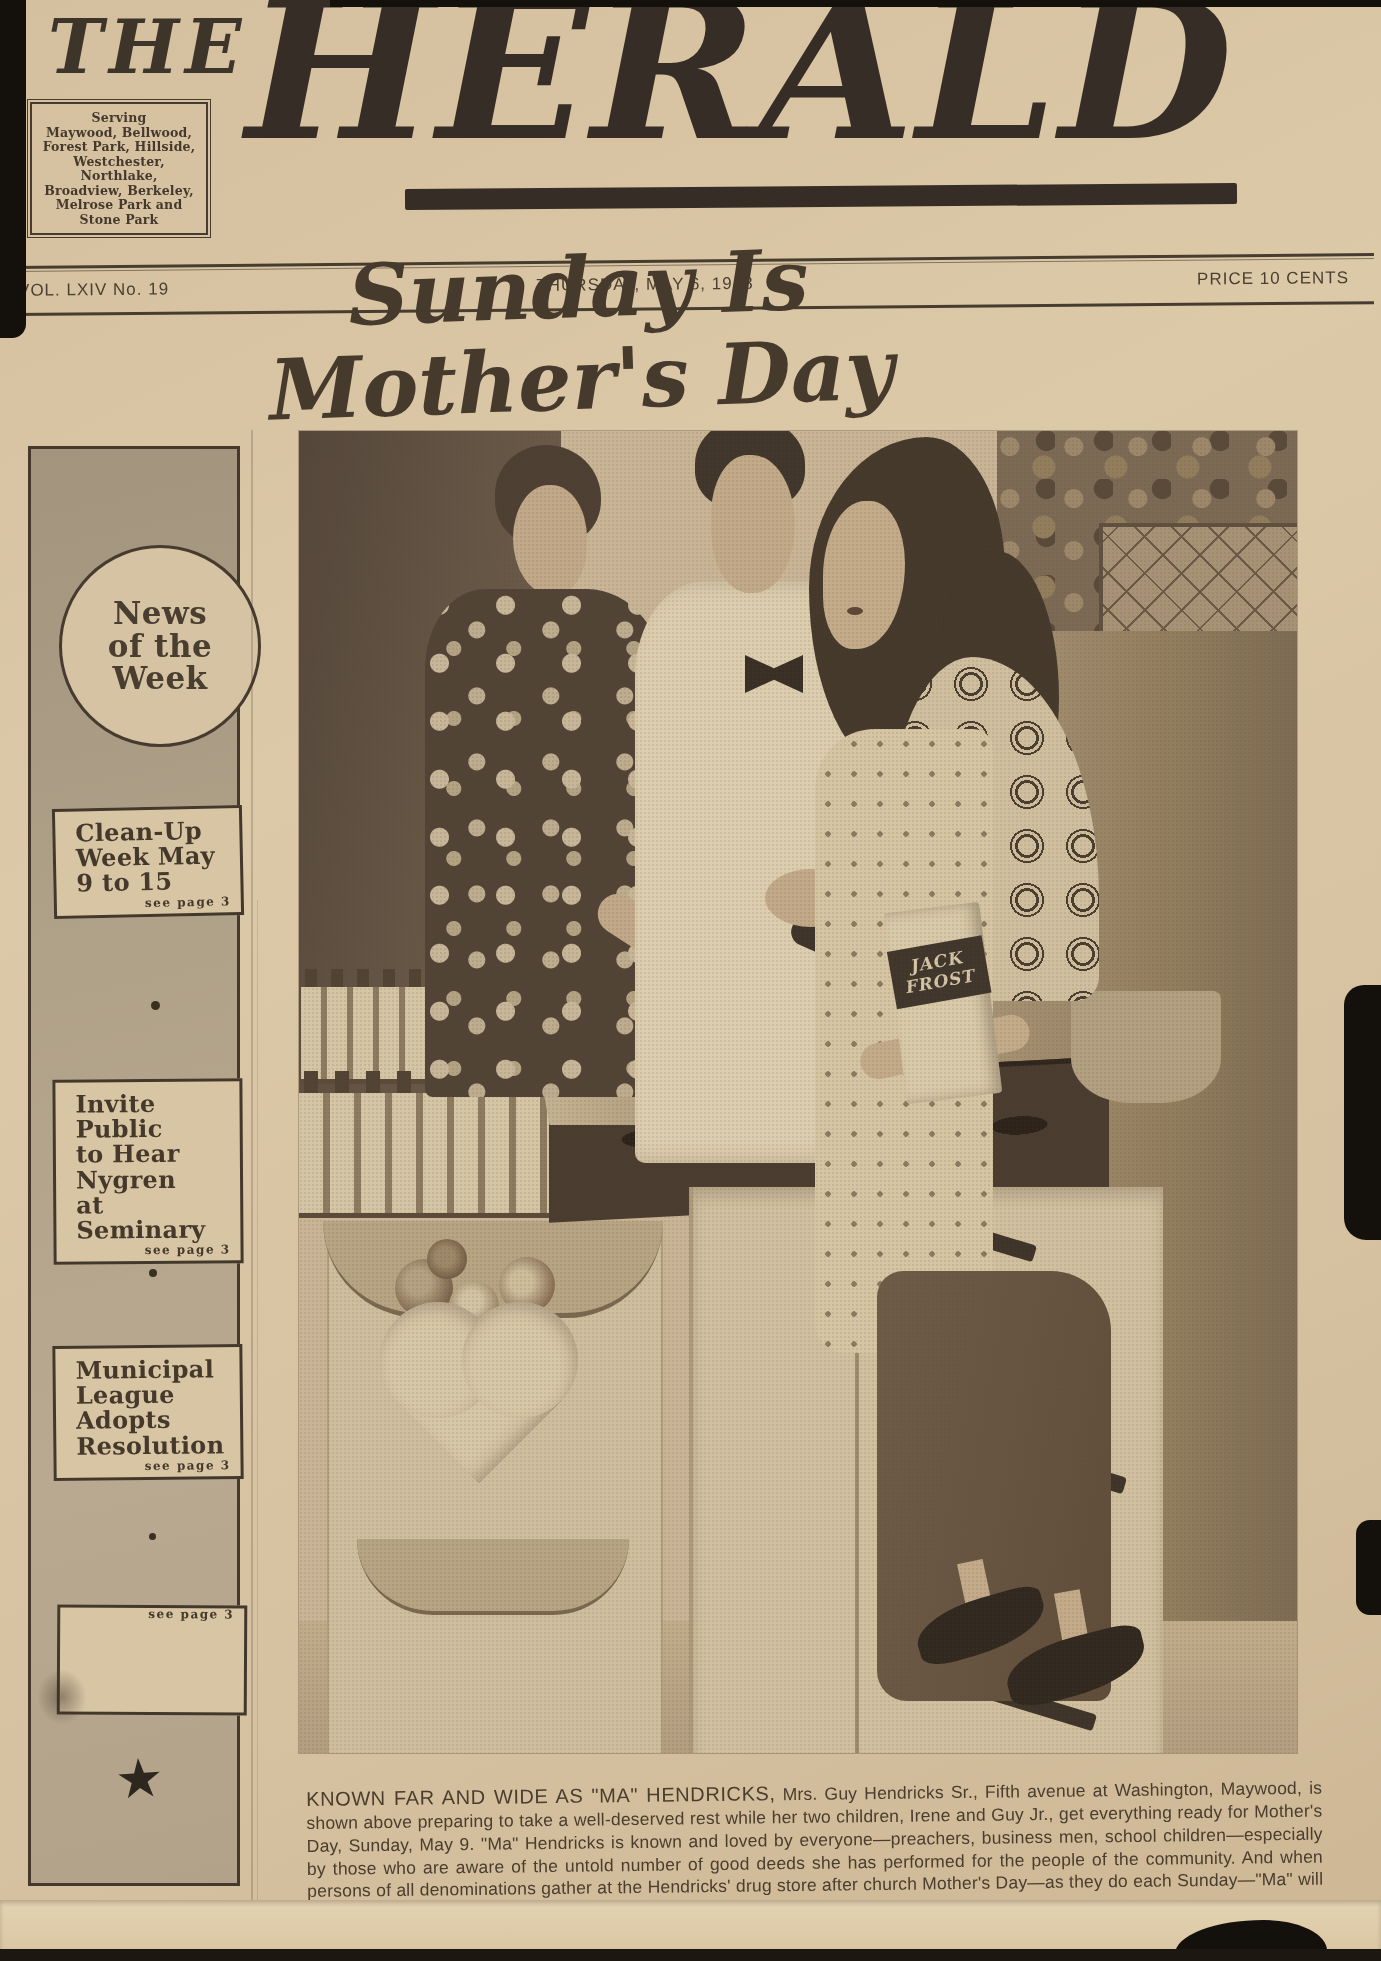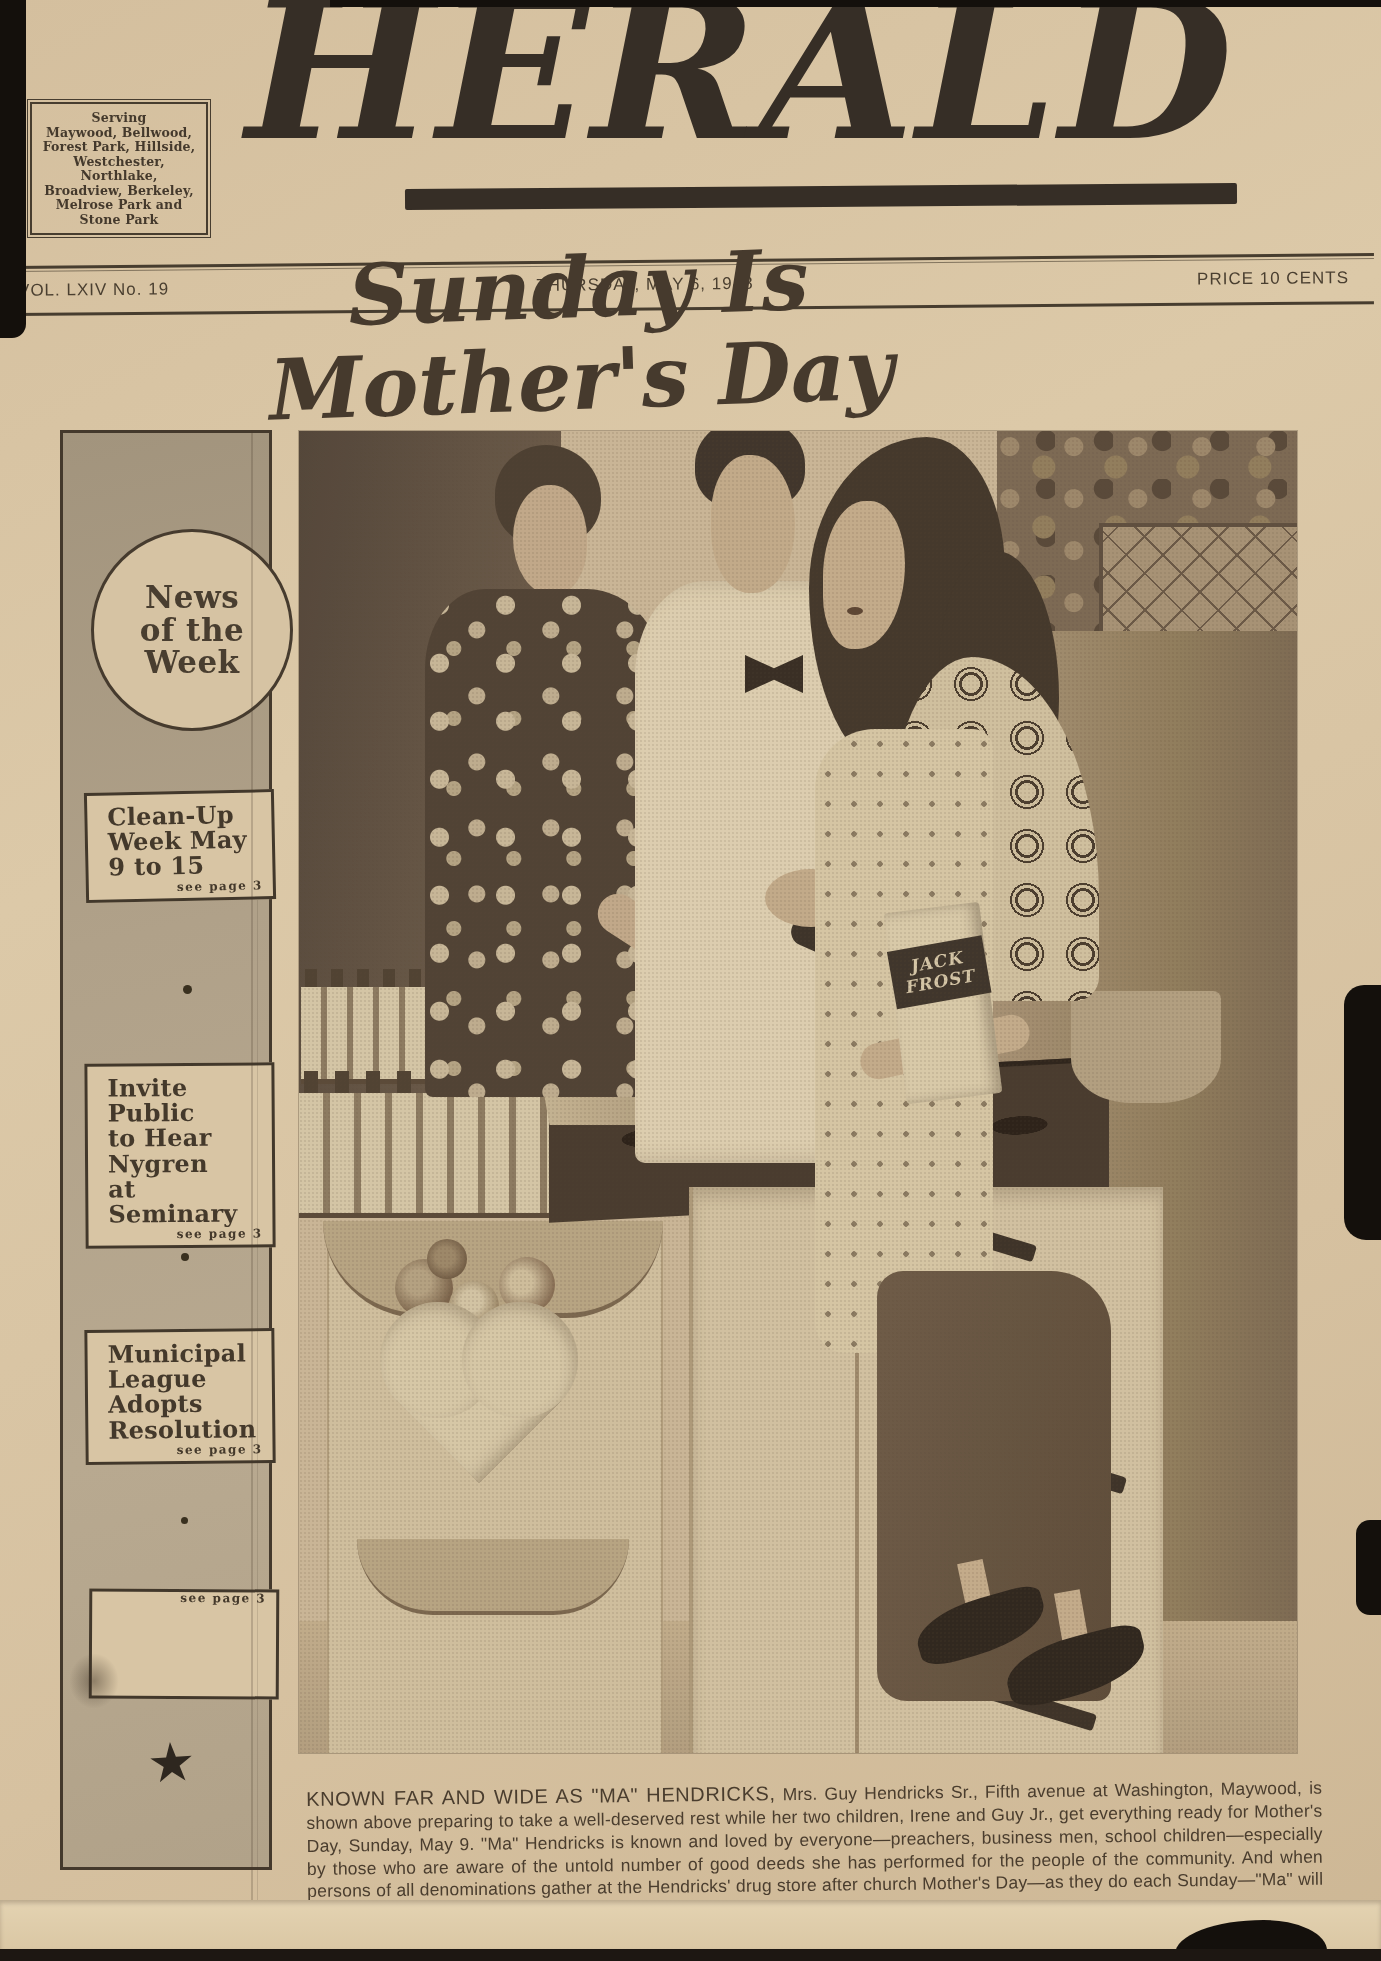--- a/index.html
+++ b/index.html
@@ -38,22 +38,22 @@
     font:400 17px/26px "Liberation Sans",sans-serif;color:#4a3f30;letter-spacing:1px;}
   .vol{position:absolute;left:18px;}
   .dtc{position:absolute;left:0;width:1290px;text-align:center;}
   .price{position:absolute;right:32px;}
 
   
   .headline{left:190px;top:242px;width:780px;text-align:center;z-index:3;
     font:italic 600 84px/1.1 "DejaVu Serif",serif;color:#463a2d;transform:rotate(-2deg);}
 
   
-  .sidebar{left:28px;top:430px;width:206px;height:1434px;border:3px solid #44392c;z-index:2;
-    background:linear-gradient(168deg,#a2947d 0%,#b0a189 35%,#b8a990 70%,#b1a289 100%);margin-left:32px;}
+  .sidebar{left:28px;top:446px;width:206px;height:1434px;border:3px solid #44392c;z-index:2;
+    background:linear-gradient(168deg,#a2947d 0%,#b0a189 35%,#b8a990 70%,#b1a289 100%);}
   .news-circle{position:absolute;left:28px;top:96px;width:196px;height:196px;border-radius:50%;
     background:#d6c3a3;border:3px solid #463b2e;display:flex;align-items:center;justify-content:center;}
   .news-circle span{font:700 31px/1.06 "DejaVu Serif",serif;color:#493e30;text-align:center;white-space:pre-line;letter-spacing:.5px;}
   .side-box{position:absolute;left:22px;width:184px;background:#d8c5a4;border:3px solid #42382b;}
   .side-box .bt{display:block;margin:9px 8px 2px 20px;font:700 24px/1.05 "DejaVu Serif",serif;color:#44392b;white-space:pre-line;letter-spacing:.3px;}
   .side-box .bn{display:block;text-align:right;margin:0 10px 5px 0;font:700 12px/1 "DejaVu Serif",serif;color:#44392b;letter-spacing:1.5px;}
   .sb1{top:358px;min-height:104px;transform:rotate(-1.2deg);}
   .sb2{top:630px;min-height:100px;transform:rotate(-.4deg);}
   .sb3{top:896px;min-height:102px;transform:rotate(-.6deg);}
   .sb4{top:1156px;min-height:104px;transform:rotate(.3deg);left:26px;}
@@ -189,20 +189,21 @@
   
   .caption{left:306px;top:1786px;width:1016px;transform:rotate(-.7deg);transform-origin:left top;
     font:400 17.5px/1.3 "Liberation Sans",sans-serif;color:#4a3d2e;text-align:justify;letter-spacing:.2px;}
   .caption .lead{font-size:20px;letter-spacing:.6px;}
 </style>
 </head>
 <body>
 
 <div class="page">
 
+  <div class="abs the">THE</div>
   <div class="abs serving">Serving
 Maywood, Bellwood,
 Forest Park, Hillside,
 Westchester, Northlake,
 Broadview, Berkeley,
 Melrose Park and
 Stone Park</div>
   <div class="abs herald">HERALD</div>
   <div class="abs mast-bar"></div>
 

